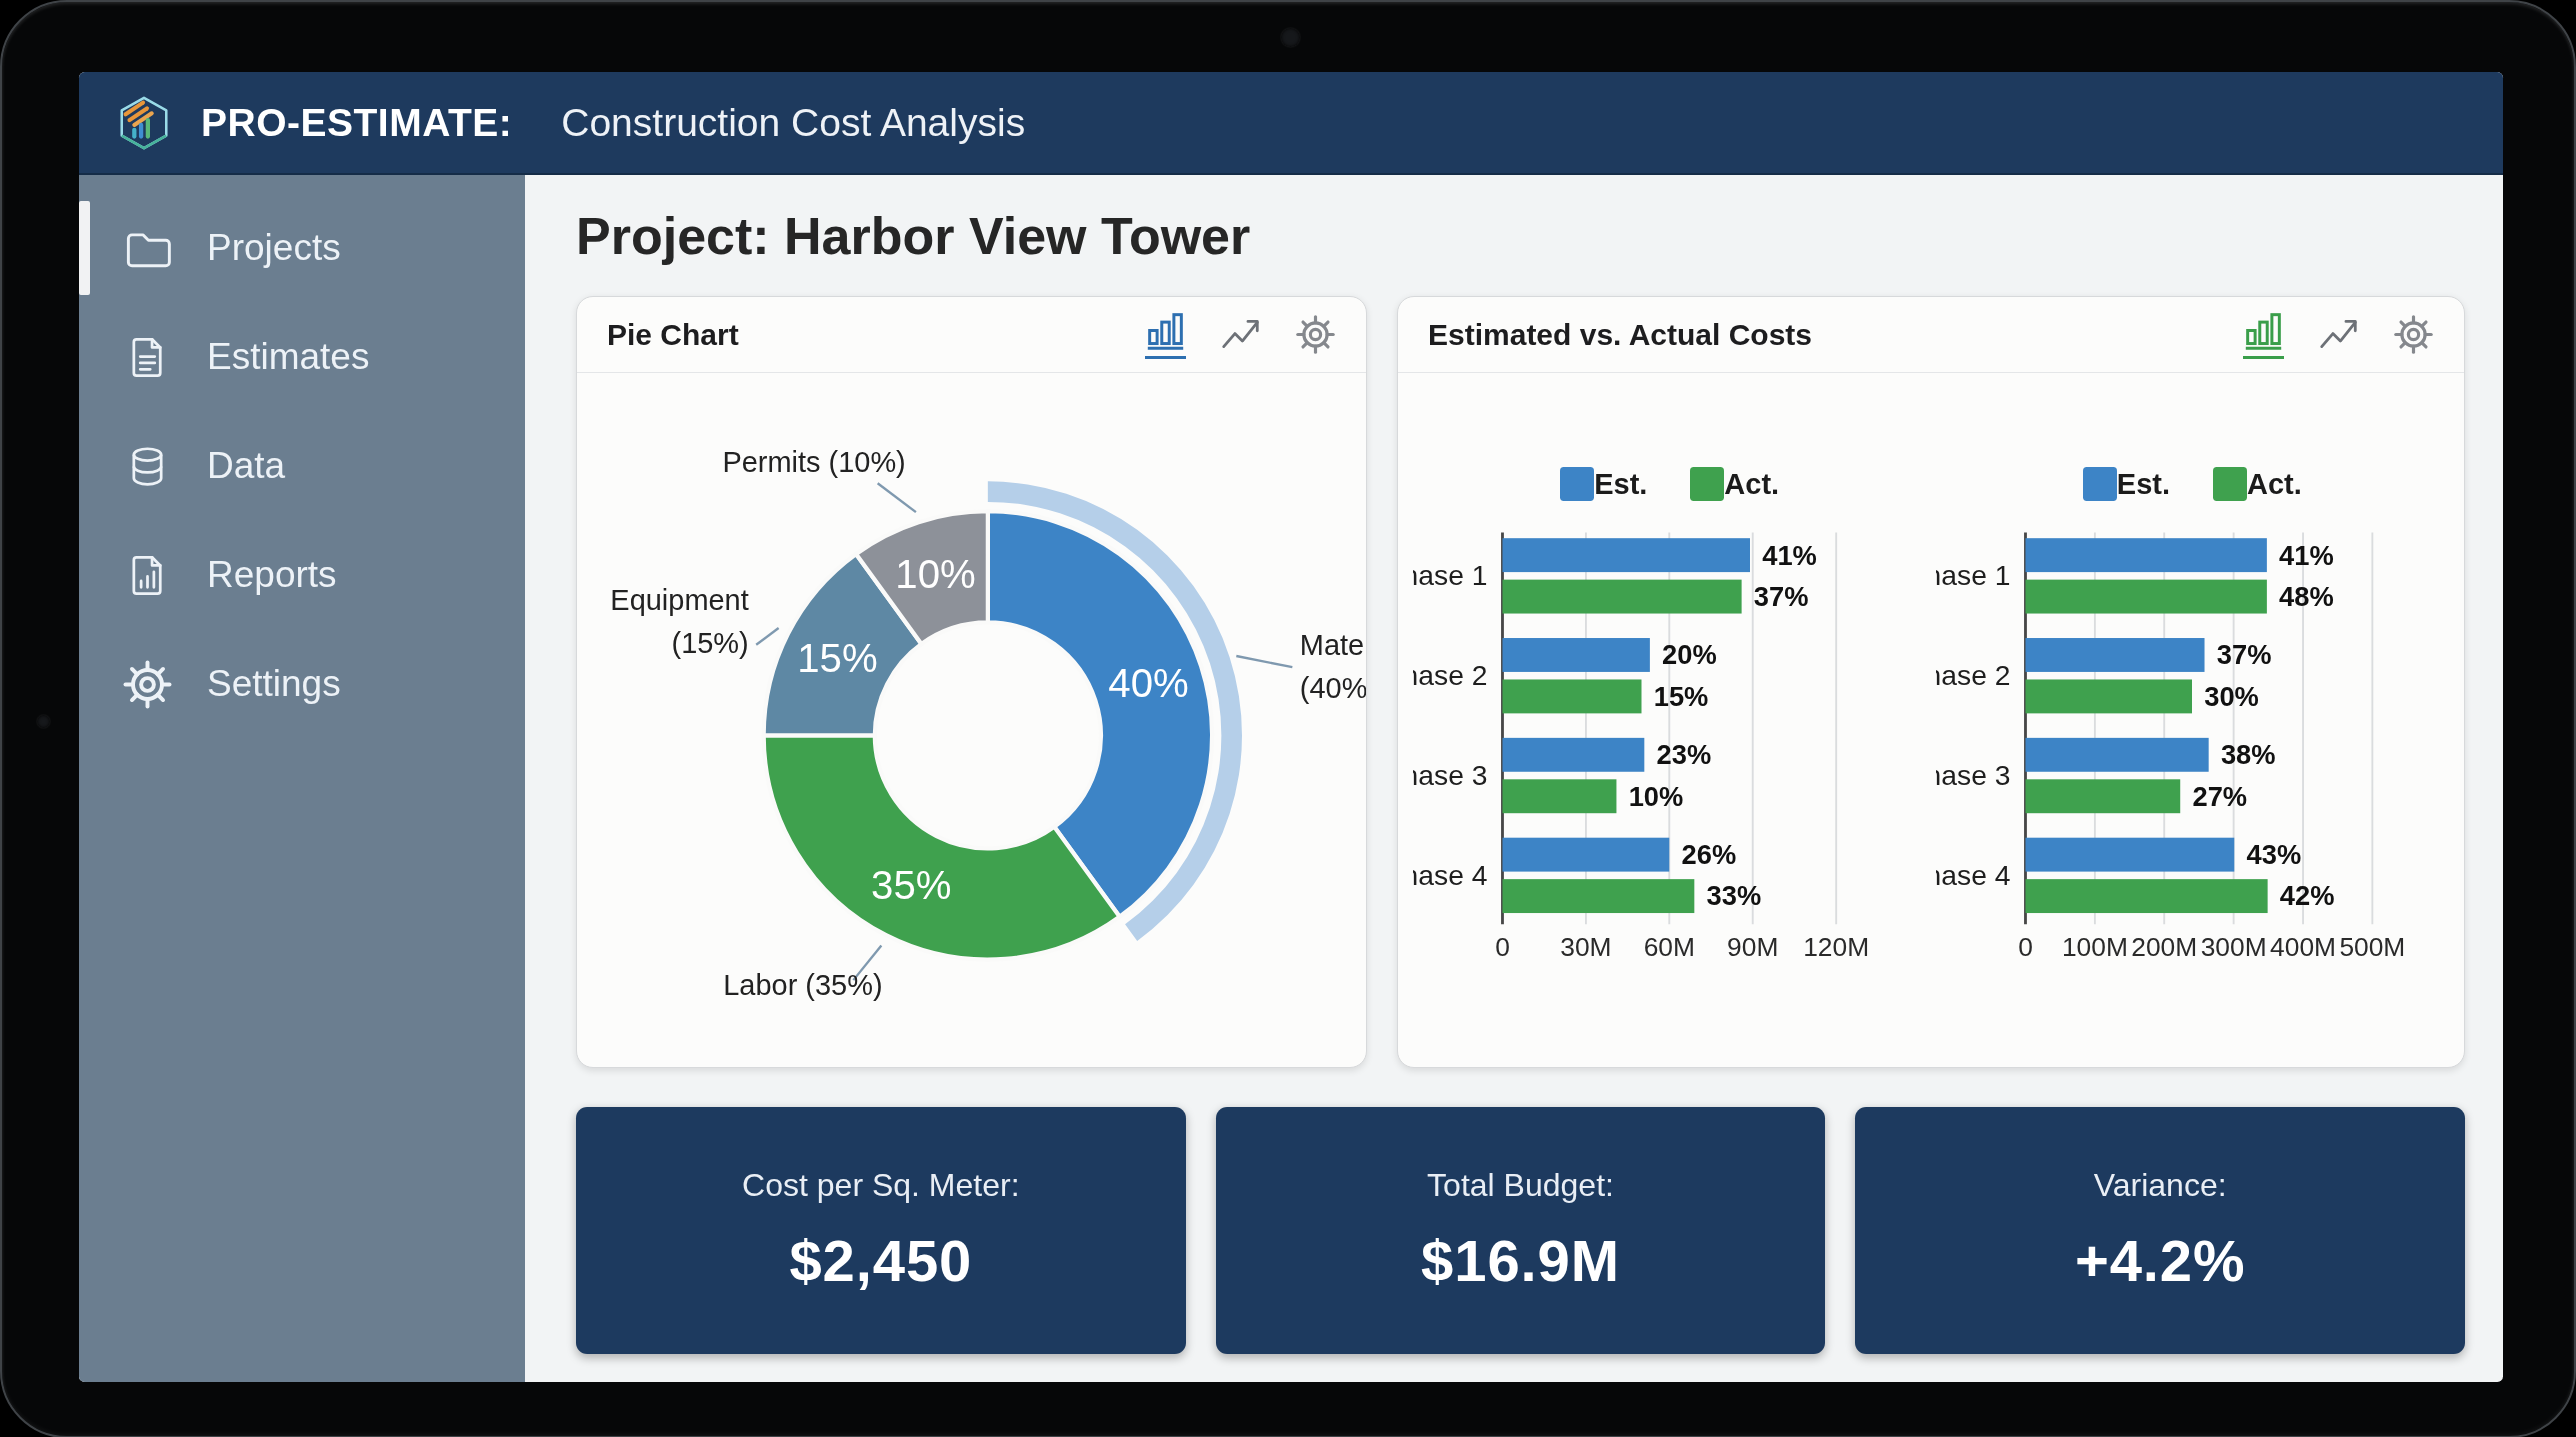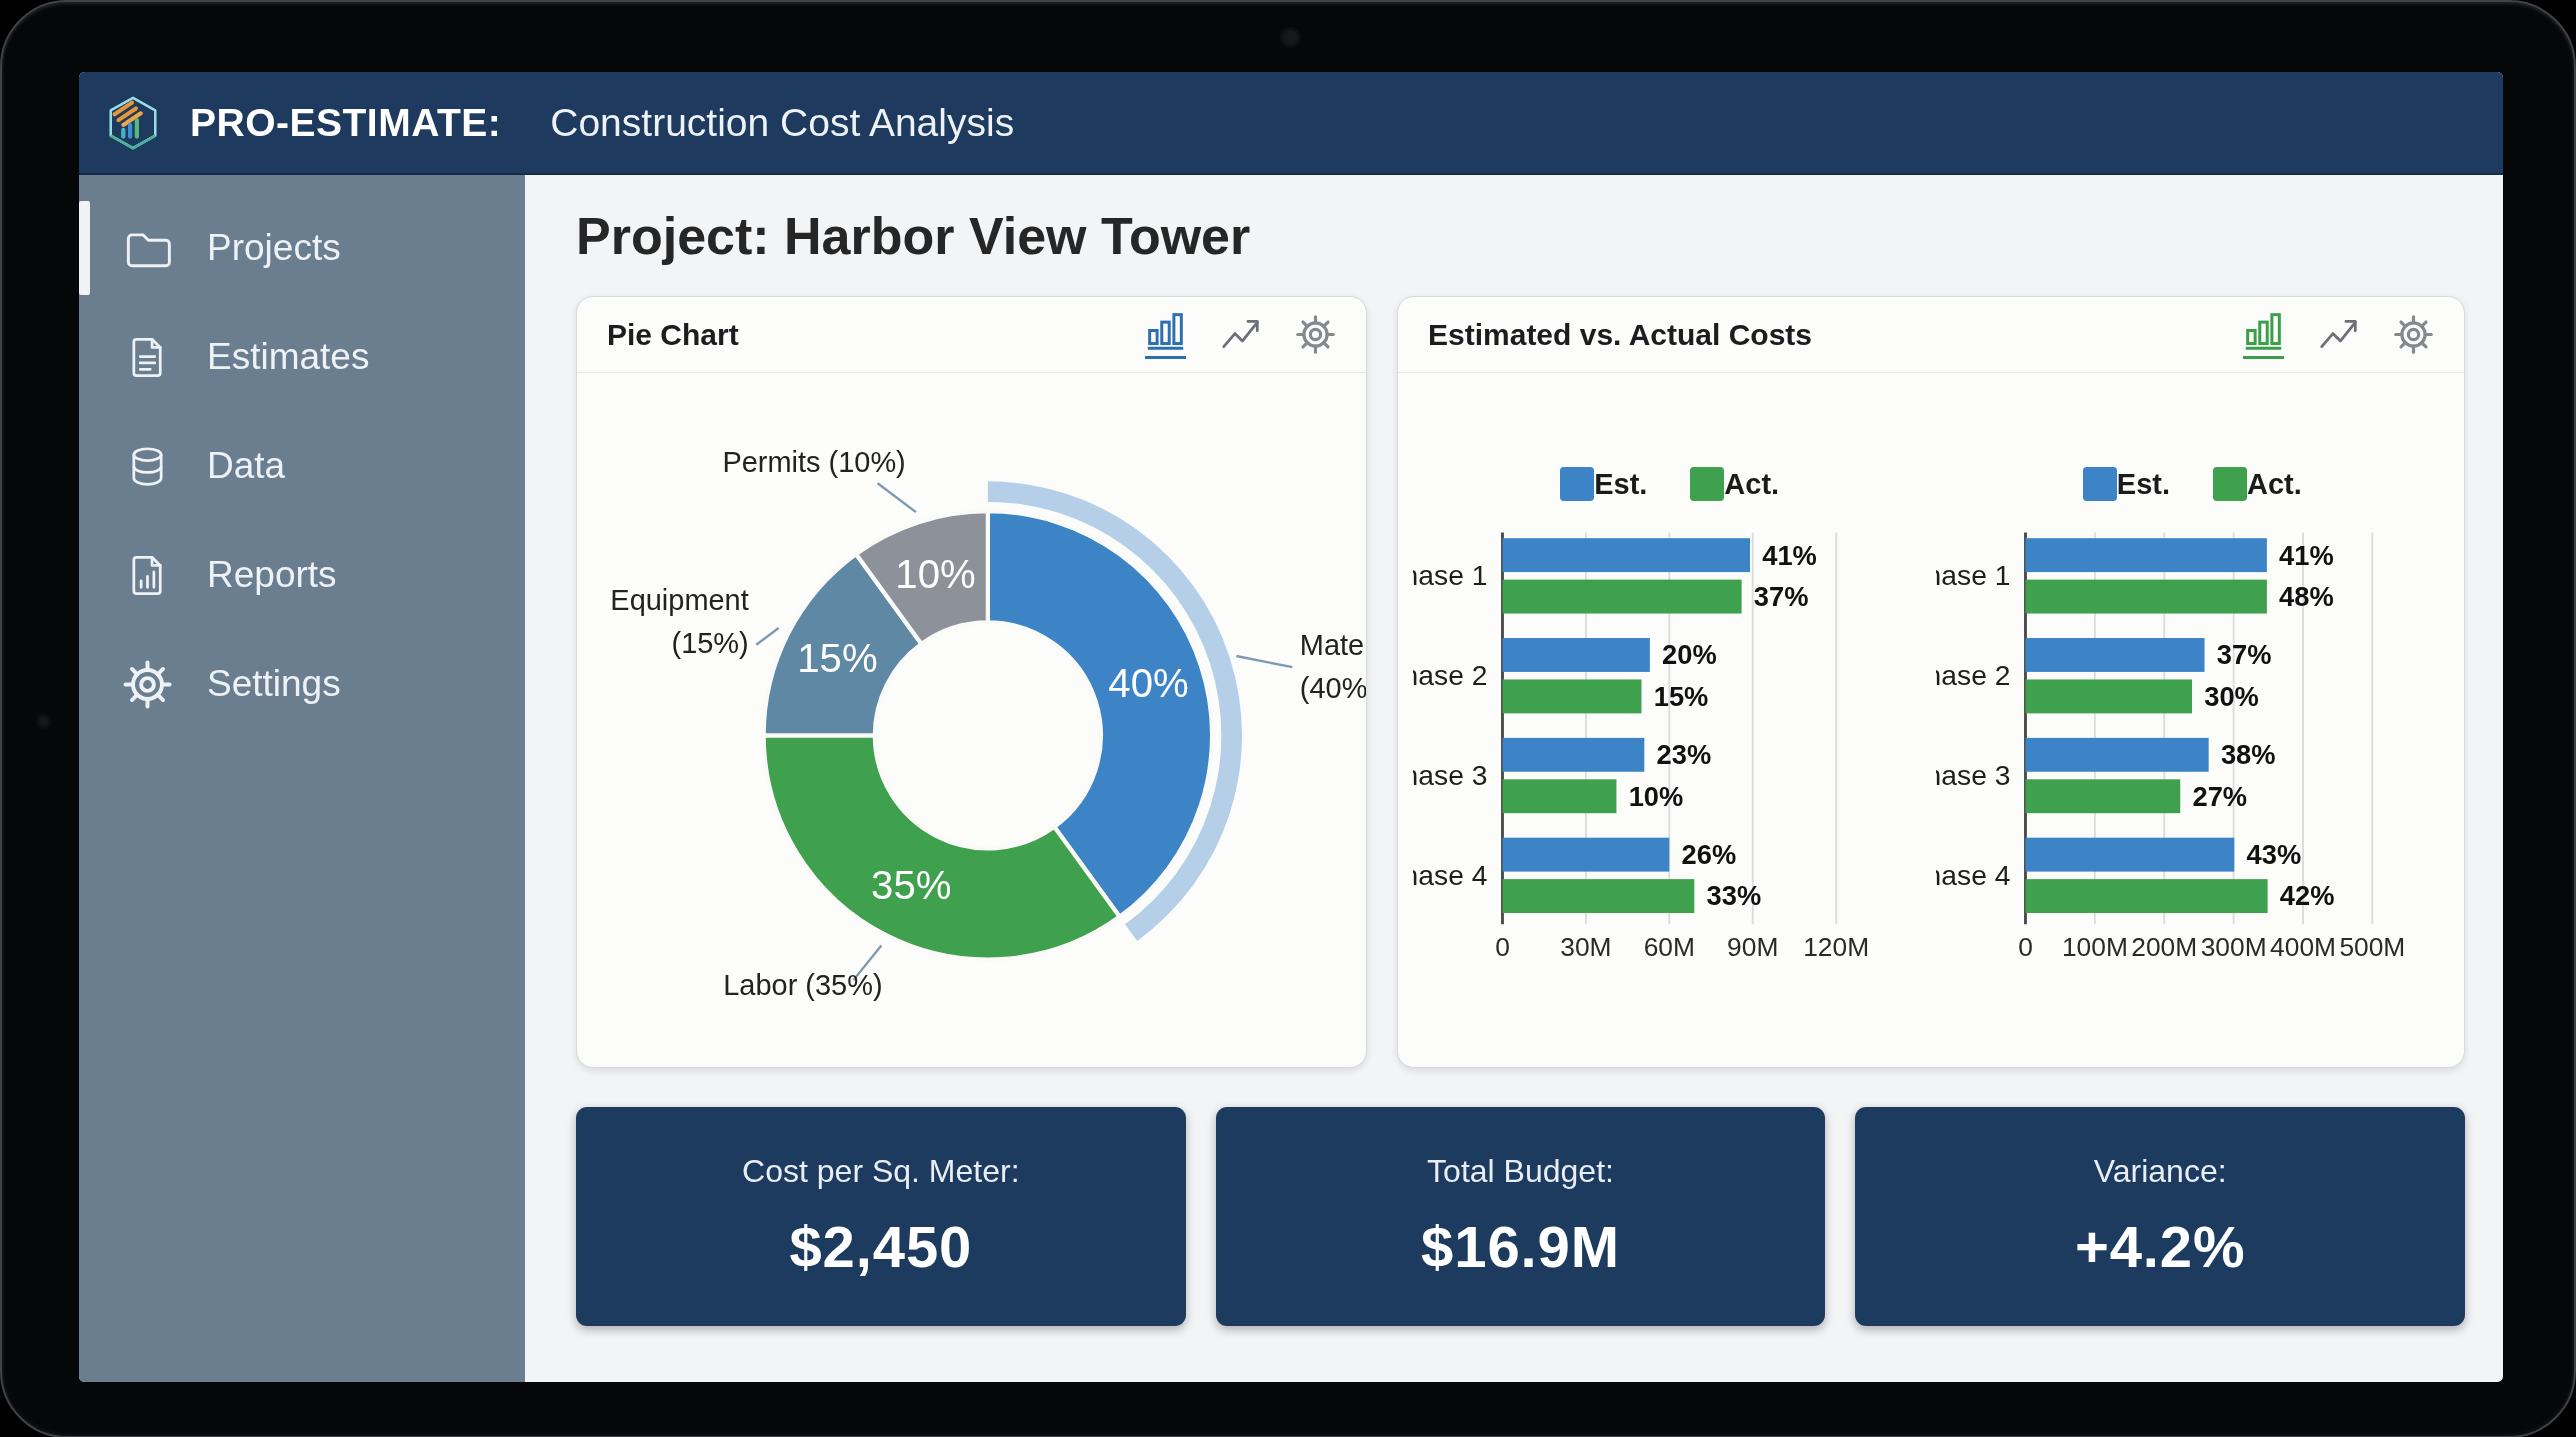--- a/index.html
+++ b/index.html
@@ -11,21 +11,21 @@
   .camera{position:absolute;border-radius:50%;background:#16181b;box-shadow:inset 0 0 3.7px #000,0 0 1.9px rgba(255,255,255,.15);}
   .camera-top{left:1279px;top:26px;width:19px;height:19px;}
   .camera-left{left:35px;top:713px;width:13px;height:13px;}
 
   
   .screen{position:absolute;left:77px;top:70px;width:2424px;height:1310px;background:#f2f4f5;
           border-radius:5.6px;overflow:hidden;display:flex;flex-direction:column;}
 
   
   .topbar{height:101px;flex:0 0 101px;background:#1e3a5e;display:flex;align-items:center;
-          padding-left:23px;border-bottom:2.8px solid #152c47;}
+          padding-left:34px;border-bottom:2.8px solid #152c47;}
   .logo{width:62px;height:62px;display:inline-flex;margin-right:26px;}
   .logo svg{width:100%;height:100%;}
   .brand{color:#ffffff;font-size:39px;font-weight:700;letter-spacing:0.5px;}
   .subtitle{color:#eef2f7;font-size:39px;font-weight:400;margin-left:49px;}
 
   
   .bodyrow{flex:1;display:flex;min-height:0;}
   .sidebar{width:446px;flex:0 0 446px;background:#6b7e90;padding-top:26px;}
   .side-item{position:relative;height:94px;margin-bottom:15px;display:flex;align-items:center;
              padding-left:43px;gap:34px;color:#edf2f7;font-size:37px;cursor:pointer;}
@@ -53,21 +53,21 @@
   
   .panels{display:flex;padding:94px 15px 0 15px;gap:9.4px;}
   .panel{flex:1;min-width:0;display:flex;flex-direction:column;align-items:center;}
   .legend{display:flex;align-items:center;gap:43px;margin-bottom:24px;}
   .legend-entry{display:flex;align-items:center;font-size:29px;font-weight:700;color:#1b1b1b;}
   .sw{width:34px;height:34px;border-radius:3.7px;display:inline-block;}
   .panel svg{width:100%;height:auto;display:block;}
 
   
   .stats-row{display:flex;gap:30px;margin-top:39px;}
-  .stat{flex:1;height:219px;background:#1d3a5f;border-radius:11.2px;color:#fff;
+  .stat{flex:1;height:247px;background:#1d3a5f;border-radius:11.2px;color:#fff;
         display:flex;flex-direction:column;align-items:center;justify-content:center;gap:22.5px;
         box-shadow:0 3.7px 9.4px rgba(0,0,0,.28);}
   .stat-label{font-size:32px;font-weight:500;color:#e9eef5;}
   .stat-value{font-size:58px;font-weight:700;letter-spacing:0.9px;}
 
   text{font-family:"Liberation Sans","DejaVu Sans",sans-serif;}
 </style>
 </head>
 <body>
 

